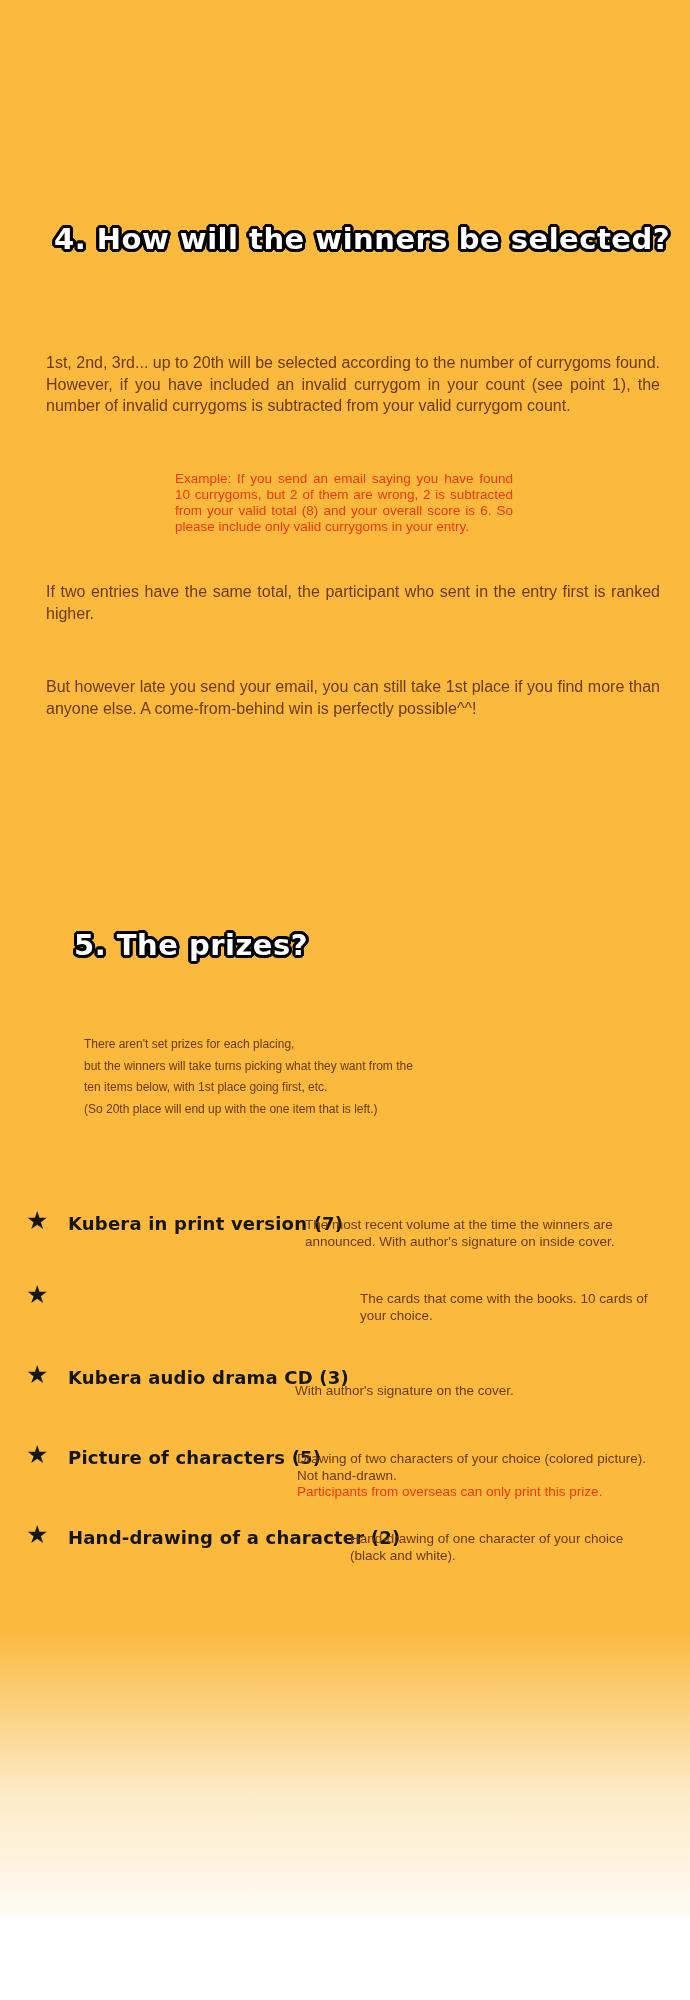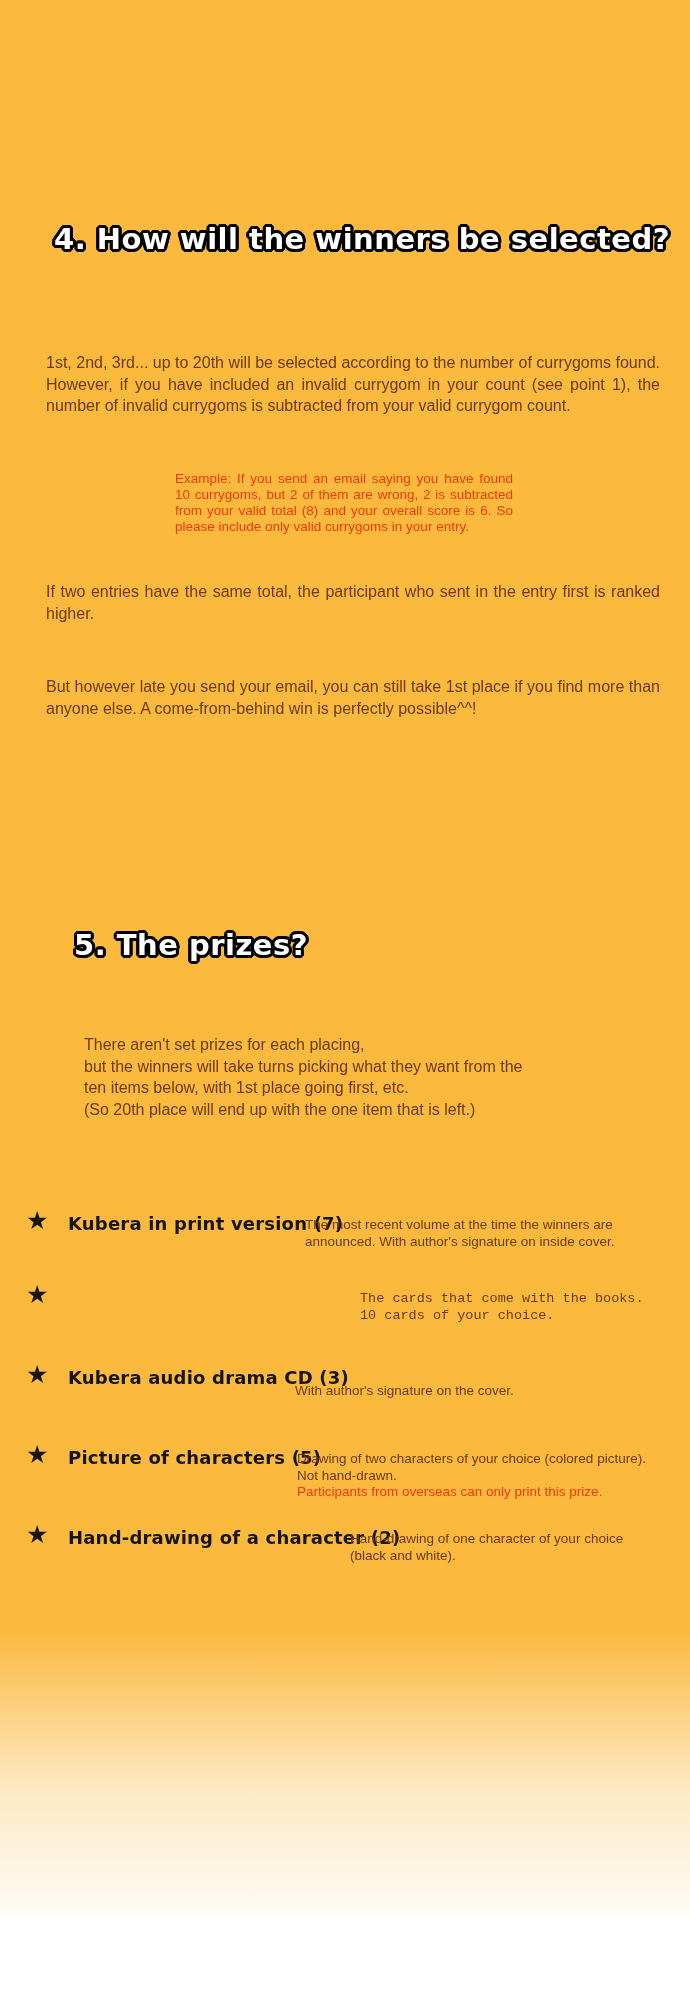--- a/index.html
+++ b/index.html
@@ -42,21 +42,21 @@
 
   .example {
     color: #ea3b10;
     font-size: 13.5px;
     line-height: 16px;
     text-align: justify;
   }
 
   .intro {
     color: #6b3a10;
-    font-size: 16px;
+    font-size: 12px;
     line-height: 21.5px;
     white-space: pre-line;
     text-align: left;
   }
 
   .star {
     color: #151515;
     font-size: 25px;
     line-height: 25px;
   }
@@ -105,21 +105,21 @@
 (So 20th place will end up with the one item that is left.)</p>
 
   <span class="abs star" style="left:26px; top:1208px;">★</span>
   <span class="abs prize-title" style="left:68px; top:1213px;text-align:right;">Kubera in print version (7)</span>
   <div class="abs prize-desc" style="left:305px; top:1217px; width:358px;">
     <span>The most recent volume at the time the winners are announced. With author's signature on inside cover.</span>
     <span class="prize-note"></span>
   </div>
 
   <span class="abs star" style="left:26px; top:1282px;">★</span>
-  <div class="abs prize-desc" style="left:360px; top:1291px; width:302px;font-family:Liberation Mono, monospace;">
+  <div class="abs prize-desc" style="left:360px; top:1291px; width:302px;">
     <span>The cards that come with the books. 10 cards of your choice.</span>
     <span class="prize-note"></span>
   </div>
 
   <span class="abs star" style="left:26px; top:1362px;">★</span>
   <span class="abs prize-title" style="left:68px; top:1367px;">Kubera audio drama CD (3)</span>
   <div class="abs prize-desc" style="left:295px; top:1373px; width:368px;margin-top:10px;">
     <span>With author's signature on the cover.</span>
     <span class="prize-note"></span>
   </div>

